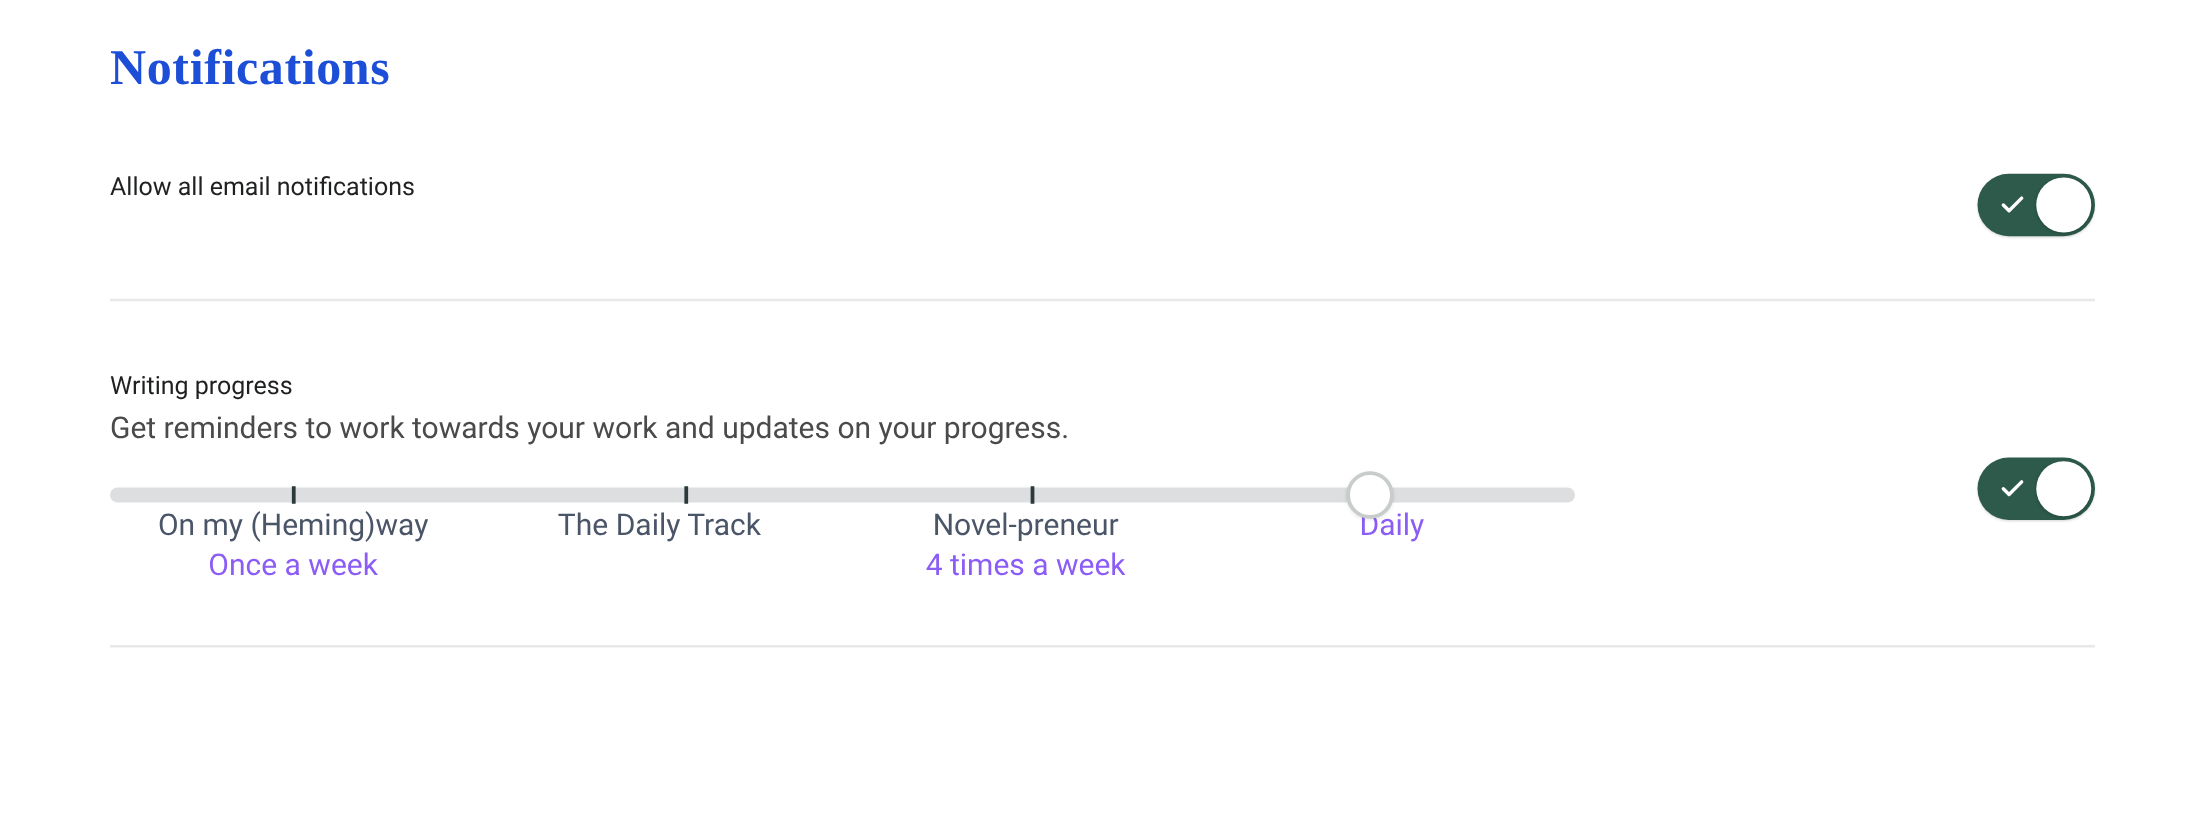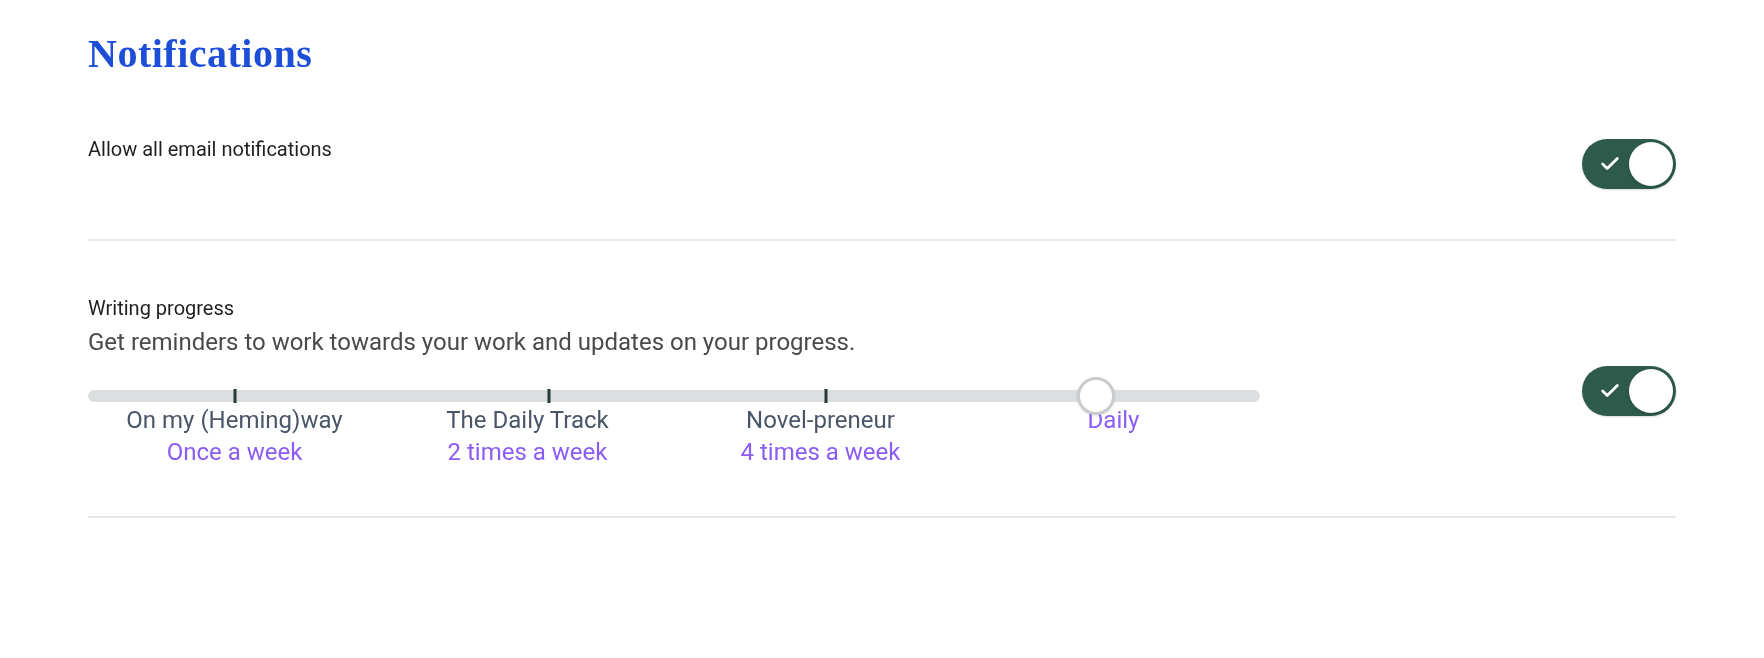--- a/index.html
+++ b/index.html
@@ -170,21 +170,20 @@
           <div class="slider-tick" style="left:63%"></div>
           <div class="slider-thumb" style="left:86%"></div>
         </div>
         <div class="slider-labels">
           <div class="slider-label">
             <div class="slider-label-title">On my (Heming)way</div>
             <div class="slider-label-sub">Once a week</div>
           </div>
           <div class="slider-label">
             <div class="slider-label-title">The Daily Track</div>
-            <div class="slider-label-sub">2 times a week</div>
           </div>
           <div class="slider-label">
             <div class="slider-label-title">Novel-preneur</div>
             <div class="slider-label-sub">4 times a week</div>
           </div>
           <div class="slider-label">
             <div class="slider-label-sub">Daily</div>
           </div>
         </div>
       </div>

